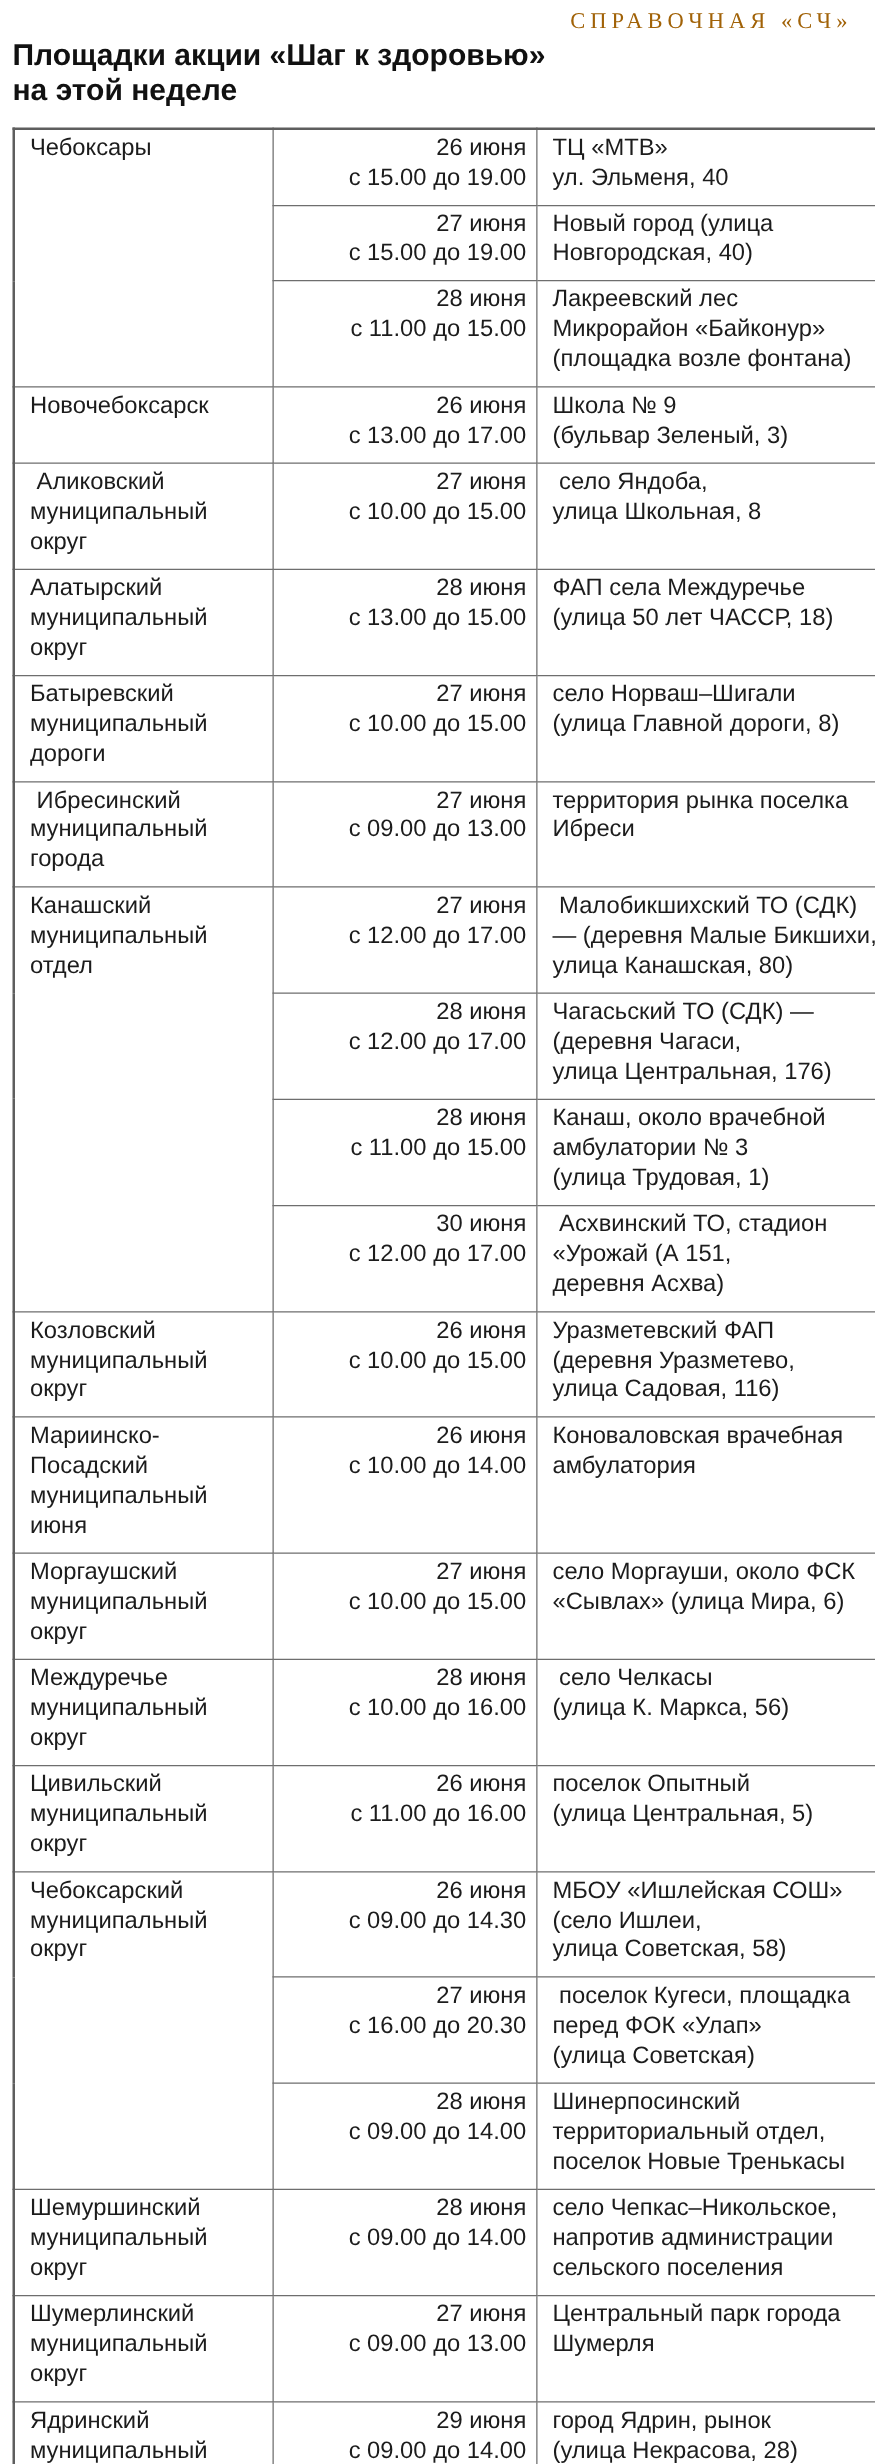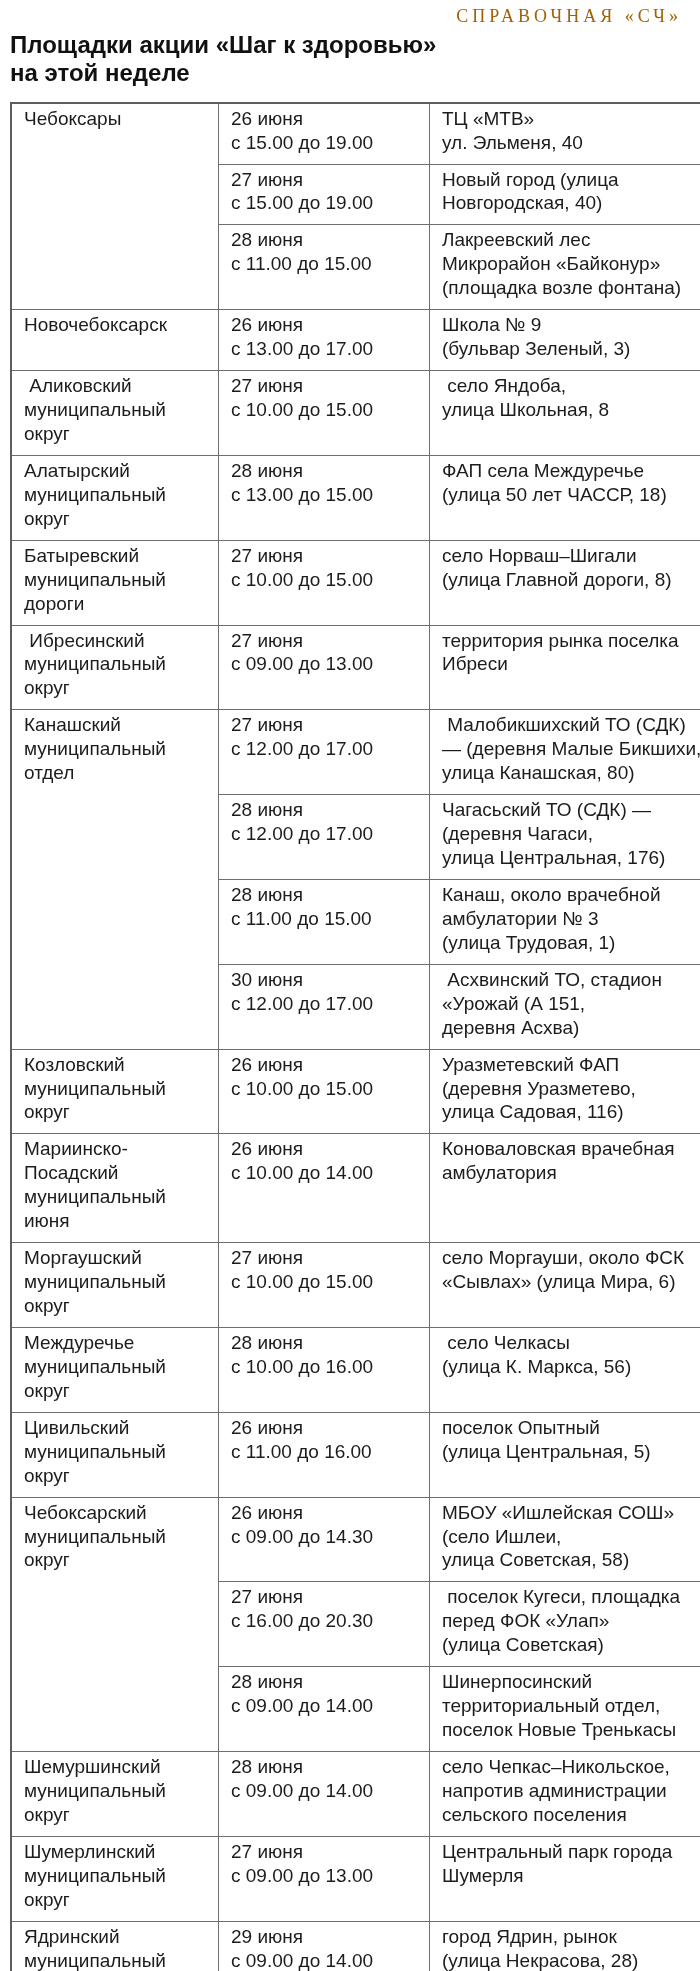--- a/index.html
+++ b/index.html
@@ -41,21 +41,21 @@
   table.schedule td {
     border: 1px solid #6e6e6e;
     vertical-align: top;
     font-size: 19px;
     line-height: 1.26;
     padding: 3px 8px 9px 12px;
     white-space: pre-wrap;
     color: #1c1c1c;
   }
   td.place { width: 186px; padding-left: 13px; }
-  td.date  { width: 190px; }
+  td.date  { width: 190px; text-align: right; }
   td.loc   { width: 296px; }
 </style>
 </head>
 <body>
 
 <div class="page">
 
   <div class="masthead">СПРАВОЧНАЯ «СЧ»</div>
 
   <h1 class="title">Площадки акции «Шаг к здоровью»
@@ -119,21 +119,21 @@
 дороги</td>
         <td class="date">27 июня
 с 10.00 до 15.00</td>
         <td class="loc">село Норваш–Шигали
 (улица Главной дороги, 8)</td>
       </tr>
 
       <tr>
         <td class="place"> Ибресинский
 муниципальный
-округ</td>
+города</td>
         <td class="date">27 июня
 с 09.00 до 13.00</td>
         <td class="loc">территория рынка поселка
 Ибреси</td>
       </tr>
 
       <tr>
         <td class="place" rowspan="4">Канашский
 муниципальный
 отдел</td>

